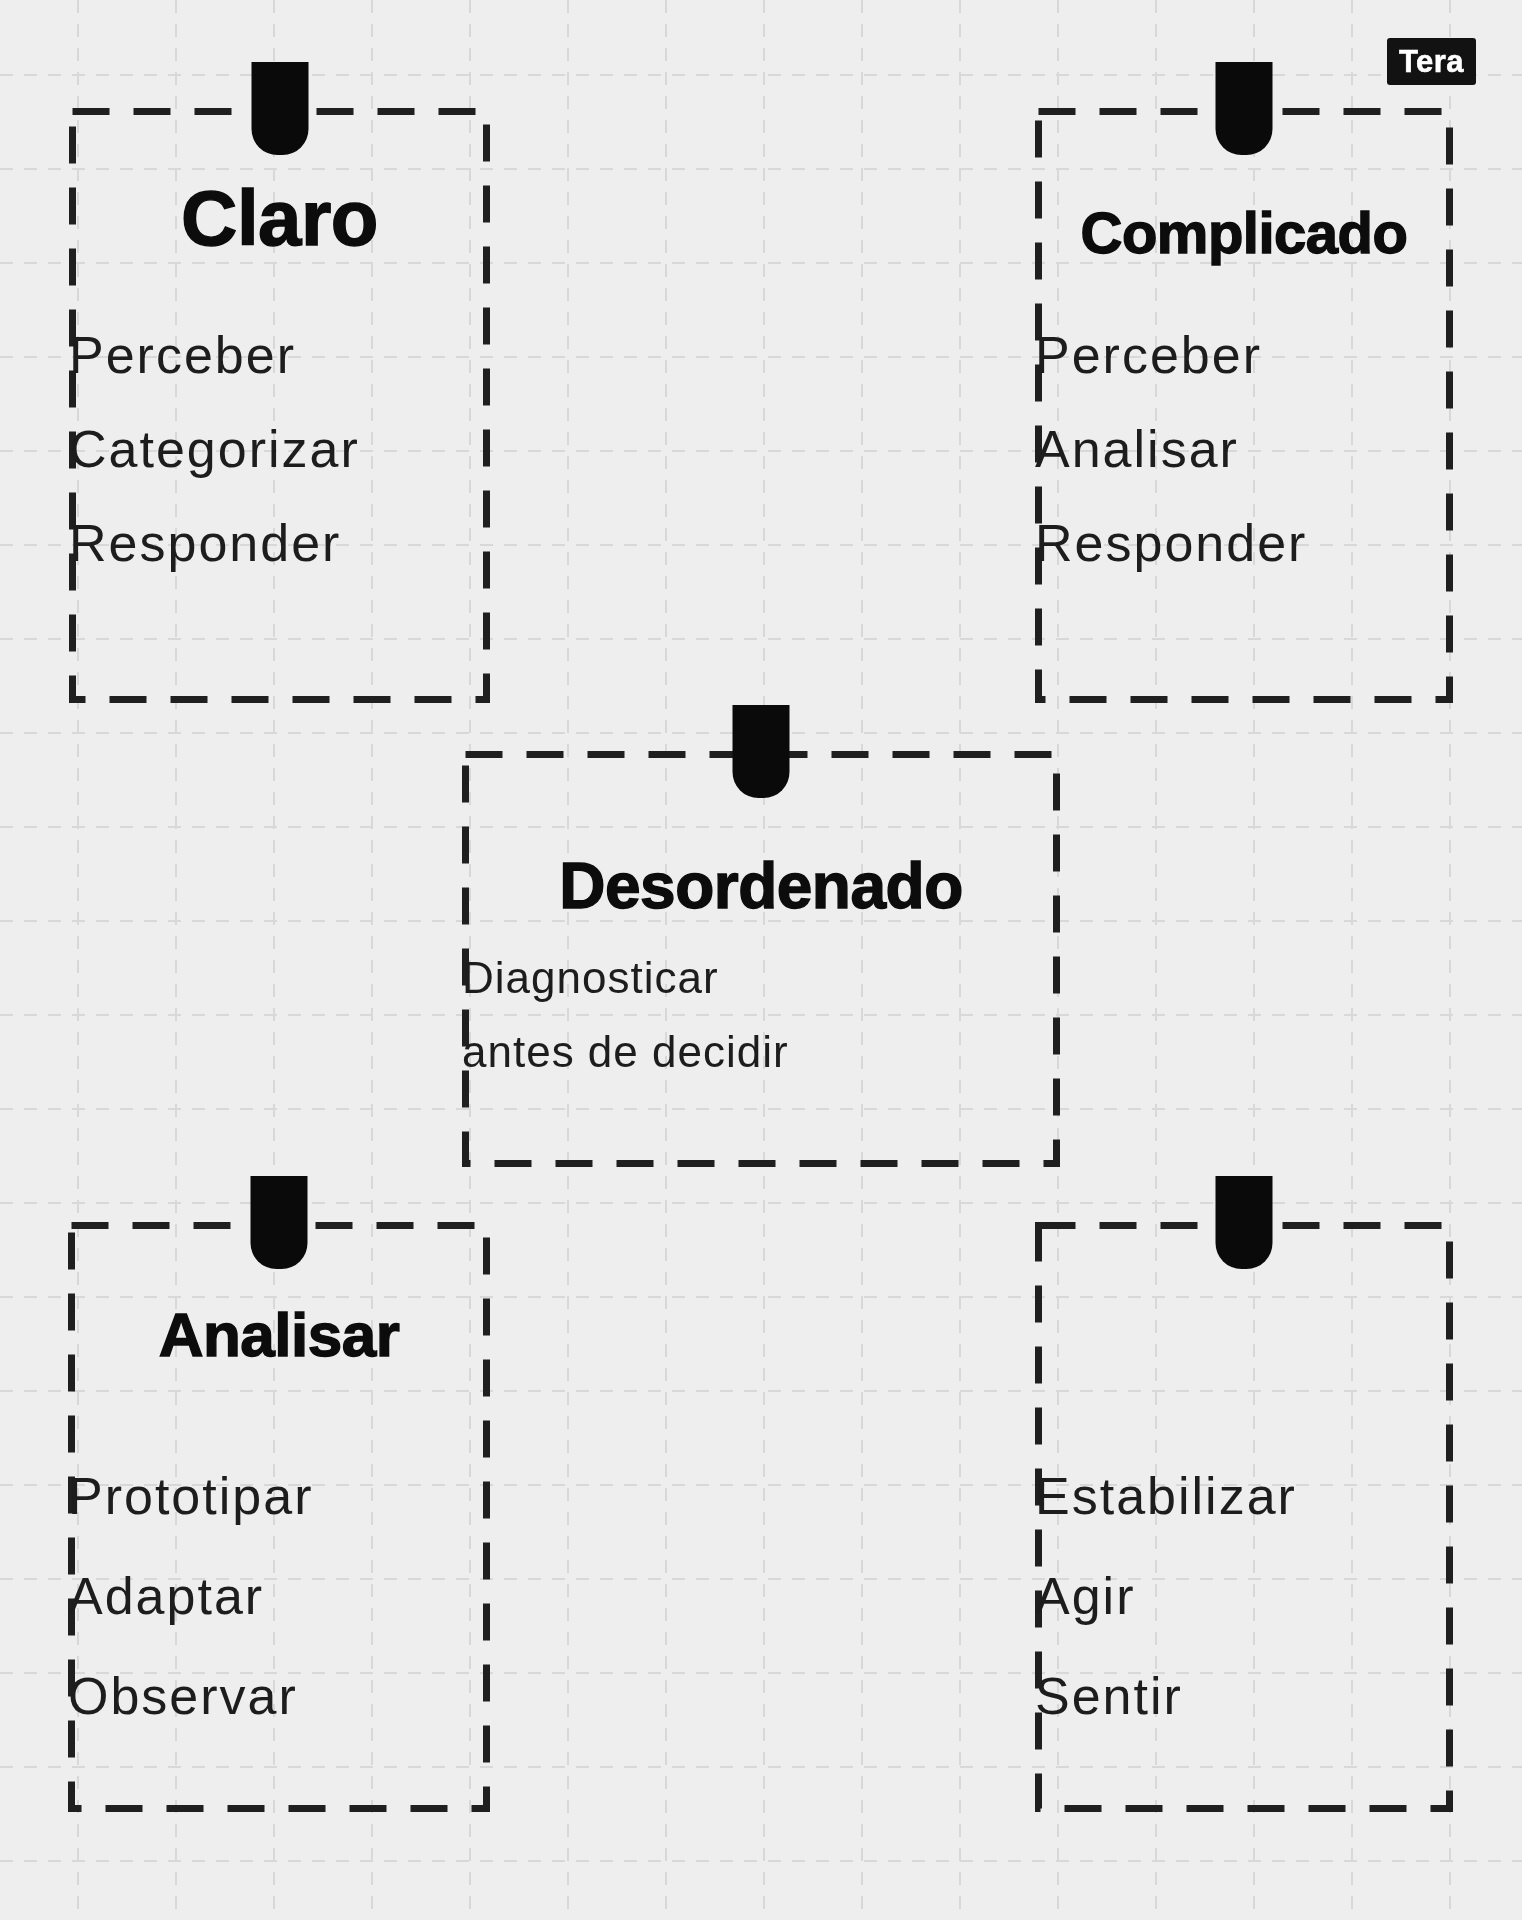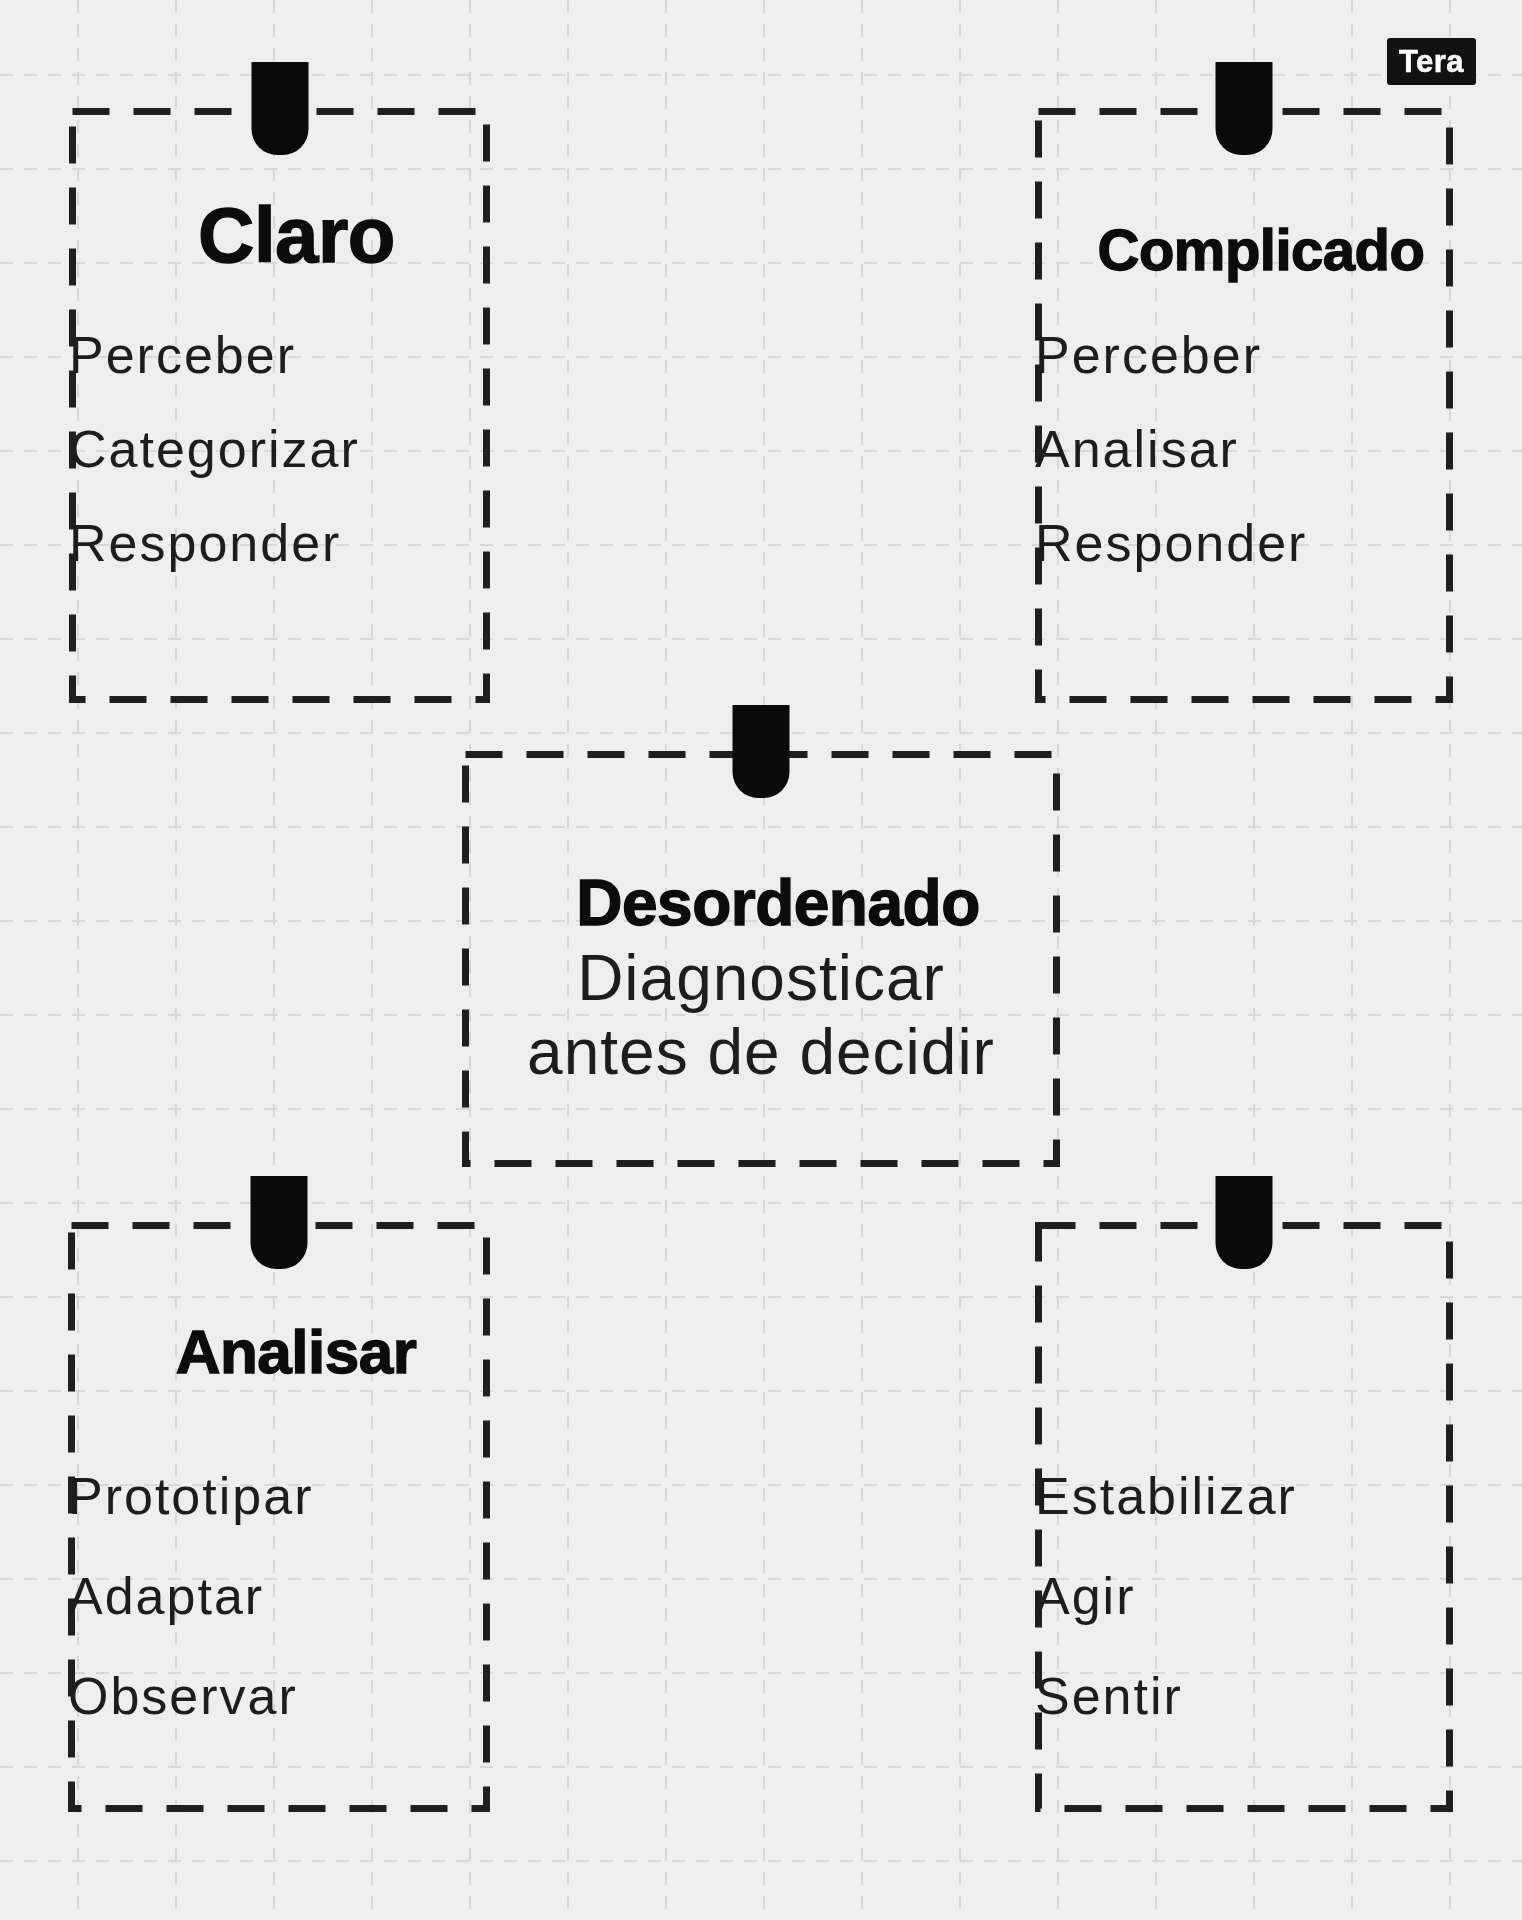--- a/index.html
+++ b/index.html
@@ -21,21 +21,21 @@
 
   
   .box { position:absolute; }
   .bor { position:absolute; inset:0; width:100%; height:100%; overflow:visible; }
   .bor rect { fill:none; stroke: var(--border-color, #1f1f1f); stroke-width:7; stroke-dasharray:37 24; }
 
   .pin { position:absolute; top:-46px; left:50%; transform:translateX(-50%);
          width:57px; height:93px; background: var(--pin-color, #0a0a0a);
          border-radius:0 0 26px 26px; z-index:2; }
 
-  .ttl { position:absolute; left:0; width:100%; margin:17px; text-align:center;
+  .ttl { position:absolute; left:0; width:100%; margin:0; text-align:center;
          color: var(--title-color, #0c0c0c); font-weight:900; letter-spacing:-0.5px;
          -webkit-text-stroke:1.4px currentColor; }
 
   .its { position:absolute; left:0; width:100%; margin:0; padding:0; list-style:none;
          color: var(--item-color, #1d1d1d); }
 
   #b-claro       { left:69px;   top:108px;  width:421px; height:595px; }
   #b-complicado  { left:1035px; top:108px;  width:418px; height:595px; }
   #b-desordenado { left:462px;  top:751px;  width:598px; height:416px; }
   #b-complexo    { left:68px;   top:1222px; width:422px; height:590px; }
@@ -46,22 +46,22 @@
   #b-desordenado .ttl { top:103px; font-size:64px; line-height:64px; }
   #b-complexo .ttl    { top:82px;  font-size:62px; line-height:62px; }
   #b-caotico .ttl     { top:97px;  font-size:72px; line-height:72px; }
 
   #b-claro .its, #b-complicado .its { top:200px; font-size:52px; letter-spacing:2px; }
   #b-claro .its li, #b-complicado .its li { line-height:94px; }
 
   #b-complexo .its, #b-caotico .its { top:224px; font-size:52px; letter-spacing:2px; }
   #b-complexo .its li, #b-caotico .its li { line-height:100px; }
 
-  .bodytxt { position:absolute; left:0; top:190px; width:100%; text-align:center;
-             color: var(--item-color, #1d1d1d); font-size:64px; line-height:74px;
+  .bodytxt { position:absolute; left:0; top:190px; width:100%; text-align:left;
+             color: var(--item-color, #1d1d1d); font-size:44px; line-height:74px;
              letter-spacing:1px; }
 </style>
 </head>
 <body>
 
 <div class="canvas">
 
   <svg id="grid" class="grid" width="1522" height="1920">
       <line x1="78" x2="78" y1="0" y2="1920"></line>
       <line x1="176" x2="176" y1="0" y2="1920"></line>

